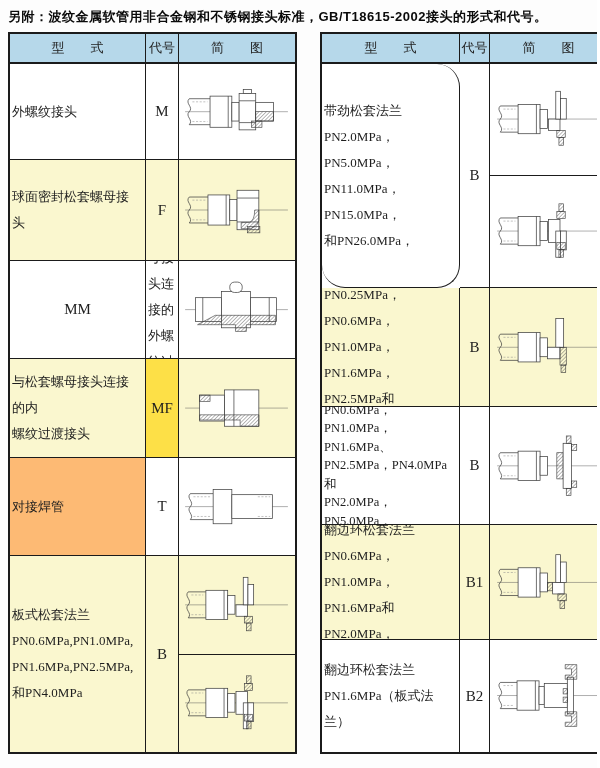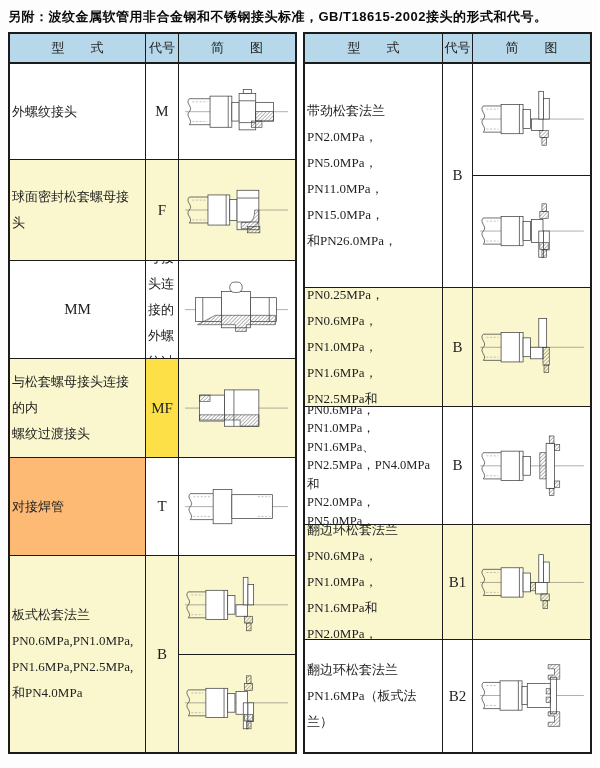--- a/index.html
+++ b/index.html
@@ -11,21 +11,21 @@
   .page{
     position:relative;width:597px;height:768px;background:#fdfdfd;overflow:hidden;
     font-family:"Liberation Serif","DejaVu Serif",serif;color:#111;
   }
   .title{
     padding:8px 8px 6px 8px;
     font-family:"Liberation Sans","DejaVu Sans",sans-serif;
     font-weight:bold;font-size:13px;letter-spacing:.5px;color:#0a0a0a;
     white-space:nowrap;
   }
-  .tables{display:flex;gap:6px;margin:0 8px;}
+  .tables{display:flex;gap:23px;margin:0 8px;}
   .half{display:grid;border:2px solid var(--bd);background:#fff;}
   .cell{
     border-right:1px solid var(--bd);border-bottom:1px solid var(--bd);
     box-sizing:border-box;overflow:hidden;background:#fff;
   }
   .lastcol{border-right:none;}
   .lastrow{border-bottom:none;}
   .head{
     background:var(--blue);display:flex;align-items:center;justify-content:center;
     font-size:13px;border-bottom-width:2px;color:#222;
@@ -193,21 +193,21 @@
               <rect class="hz" x="120" y="87" width="16" height="13"></rect>
               <rect class="hz" x="124" y="100" width="9" height="15"></rect>
             </svg>
           </div>
         </div>
       </div>
     <div class="half" id="right-table" style="grid-template-columns: 138px 30px 117px; grid-template-rows: 30px 224px 119px 118px 115px 112px;">
         <div class="cell head">型　　式</div>
         <div class="cell head">代号</div>
         <div class="cell head lastcol">简　　图</div>
-        <div class="cell type" style="background: rgb(255, 255, 255);">带劲松套法兰
+        <div class="cell type" style="background: rgb(255, 255, 255); border-radius: 23px;">带劲松套法兰
 PN2.0MPa，PN5.0MPa，
 PN11.0MPa，PN15.0MPa，
 和PN26.0MPa，</div>
         <div class="cell code" style="background: rgb(255, 255, 255);">B</div>
         <div class="cell diag lastcol" style="background: rgb(255, 255, 255);">
           <div class="subdiag splitline">
             <svg viewBox="0 0 210 130" preserveAspectRatio="xMidYMid meet">
               <line class="cl" x1="6" y1="65" x2="204" y2="65"></line>
               <path class="ln" d="M46,40 H12 M46,90 H12"></path>
               <path class="ln" d="M12,40 c-9,9 9,16 0,25 c-9,9 9,16 0,25"></path>

